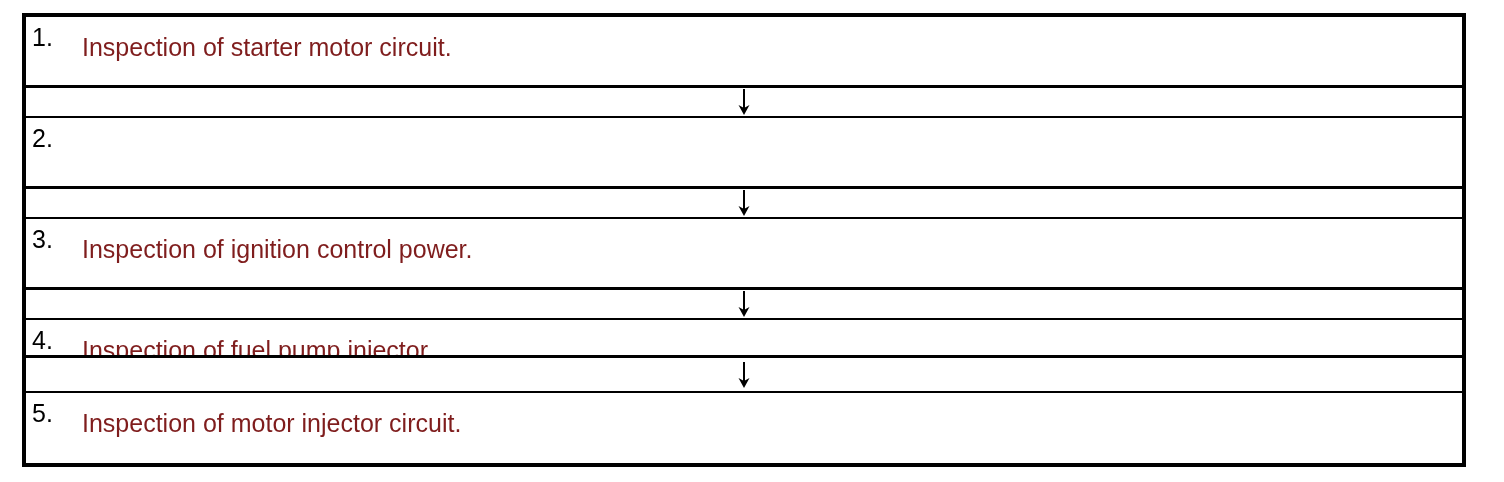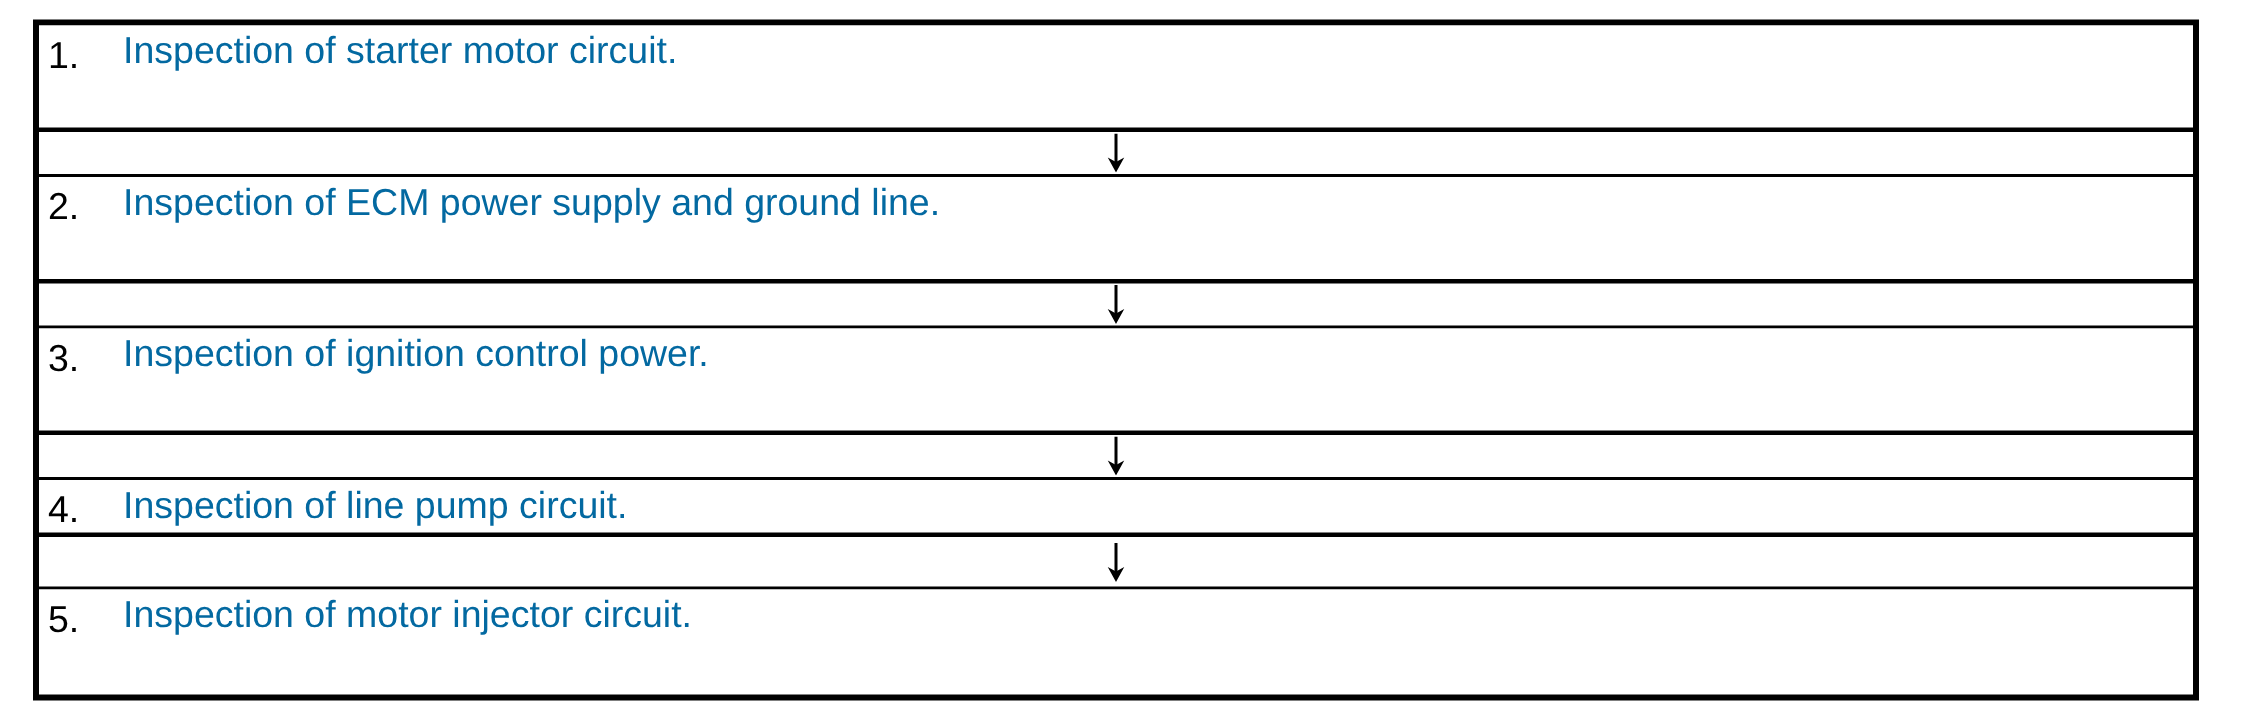--- a/index.html
+++ b/index.html
@@ -52,24 +52,24 @@
     width: 50px;
     padding-left: 6px;
     padding-top: 6px;
     font-size: 25px;
     line-height: 29px;
     color: #000000;
     letter-spacing: 0px;
   }
   .step-label {
     flex: 1 1 auto;
-    padding-top: 3px;
+    padding-top: 16px;
     font-size: 25px;
     line-height: 29px;
-    color: #0369a1;
+    color: #7f1d1d;
     white-space: nowrap;
   }
 
   
   .arrow-row {
     position: relative;
     box-sizing: border-box;
     background: #ffffff;
     border-top: 3px solid #000000;
     border-bottom: 2px solid #000000;
@@ -105,21 +105,20 @@
       <span class="arrow-glyph">
         <svg width="14" height="26" viewBox="0 0 14 26" xmlns="http://www.w3.org/2000/svg">
           <line x1="7" y1="0" x2="7" y2="22" stroke="#000000" stroke-width="2"></line>
           <polygon points="7,26 1.5,16 7,19 12.5,16" fill="#000000"></polygon>
         </svg>
       </span>
     </div>
 
     <div class="step-row tall">
       <span class="step-num">2.</span>
-      <span class="step-label">Inspection of ECM power supply and ground line.</span>
     </div>
 
     <div class="arrow-row tall">
       <span class="arrow-glyph">
         <svg width="14" height="26" viewBox="0 0 14 26" xmlns="http://www.w3.org/2000/svg">
           <line x1="7" y1="0" x2="7" y2="22" stroke="#000000" stroke-width="2"></line>
           <polygon points="7,26 1.5,16 7,19 12.5,16" fill="#000000"></polygon>
         </svg>
       </span>
     </div>
@@ -133,21 +132,21 @@
       <span class="arrow-glyph">
         <svg width="14" height="26" viewBox="0 0 14 26" xmlns="http://www.w3.org/2000/svg">
           <line x1="7" y1="0" x2="7" y2="22" stroke="#000000" stroke-width="2"></line>
           <polygon points="7,26 1.5,16 7,19 12.5,16" fill="#000000"></polygon>
         </svg>
       </span>
     </div>
 
     <div class="step-row short">
       <span class="step-num">4.</span>
-      <span class="step-label">Inspection of line pump circuit.</span>
+      <span class="step-label">Inspection of fuel pump injector.</span>
     </div>
 
     <div class="arrow-row thin">
       <span class="arrow-glyph">
         <svg width="14" height="26" viewBox="0 0 14 26" xmlns="http://www.w3.org/2000/svg">
           <line x1="7" y1="0" x2="7" y2="22" stroke="#000000" stroke-width="2"></line>
           <polygon points="7,26 1.5,16 7,19 12.5,16" fill="#000000"></polygon>
         </svg>
       </span>
     </div>

